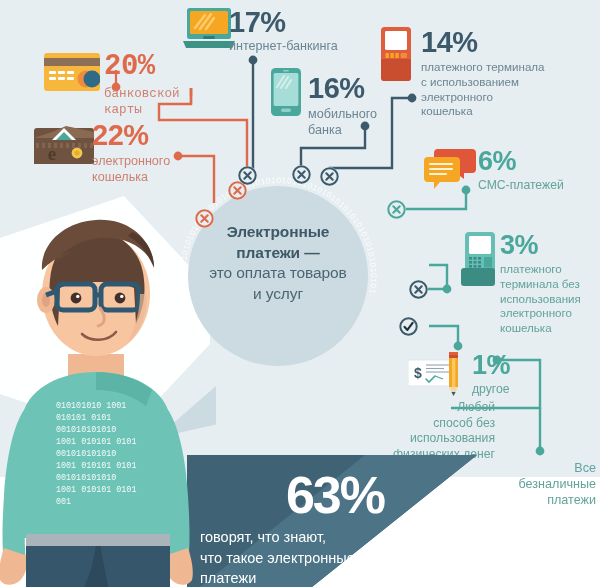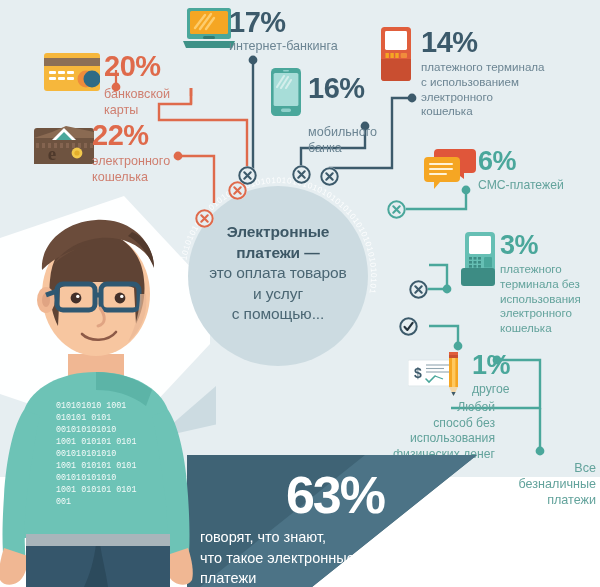--- a/index.html
+++ b/index.html
@@ -122,21 +122,20 @@
         <text font-family="'Liberation Sans',sans-serif" font-size="8.2" fill="#ffffff" opacity="0.88" letter-spacing="0.6">
           <textPath href="#ringpath" startOffset="0%">010101010101010101010101010101010101010101010101010101010101</textPath>
         </text>
       </svg>
     </div>
     <div class="circle-text">
       <span class="ct-strong">Электронные</span>
       <span class="ct-strong">платежи —</span>
       <span class="ct-norm">это оплата товаров</span>
       <span class="ct-norm">и услуг</span>
-      <span class="ct-norm">с помощью...</span>
     </div>
   </div>
 
   <svg class="wires" width="600" height="587" viewBox="0 0 600 587">
     <g fill="none" stroke-width="2.4" stroke-linecap="butt">
 
       <path d="M116,87 L116,70" stroke="#df6a4b" stroke-width="2.2"></path>
       <path d="M191,88 L191,104 L159,104 L159,120 L247,120 L247,175" stroke="#df6a4b"></path>
 
       <path d="M178,156 L214,156 L214,190 L214,203" stroke="#df6a4b"></path>
@@ -354,21 +353,21 @@
         <rect x="41" y="4" width="9" height="31" fill="#f5a623"></rect>
         <rect x="44" y="4" width="3.4" height="31" fill="#ffc85e"></rect>
         <path d="M41,3 L50,3 L50,0 L41,0 Z" fill="#e05e3c"></path>
         <rect x="41" y="3" width="9" height="3" fill="#c94e30"></rect>
         <path d="M41,35 L50,35 L45.5,44 Z" fill="#f2d7a8"></path>
         <path d="M43.4,40 L47.6,40 L45.5,44 Z" fill="#3c5a6b"></path>
       </g>
     </svg>
   </div>
 
-  <div class="stat" style="left:104px;top:52px;width:86px;">
+  <div class="stat" style="left:104px;top:52px;width:86px;font-family:Liberation Mono, monospace;">
     <div class="pct pct-orange" style="font-size:29px;">20%</div>
     <div class="sub sub-orange" style="font-size:12.6px;margin-top:5px;">
       <div>банковской</div>
       <div>карты</div>
     </div>
   </div>
 
   <div class="stat" style="left:92px;top:121px;width:104px;">
     <div class="pct pct-orange" style="font-size:29px;">22%</div>
     <div class="sub sub-orange" style="font-size:12.6px;margin-top:3px;">
@@ -379,21 +378,21 @@
 
   <div class="stat" style="left:229px;top:8px;width:140px;">
     <div class="pct pct-navy" style="font-size:29px;">17%</div>
     <div class="sub sub-navy" style="font-size:12.6px;margin-top:1px;">
       <div>интернет-банкинга</div>
     </div>
   </div>
 
   <div class="stat" style="left:308px;top:74px;width:96px;">
     <div class="pct pct-navy" style="font-size:29px;">16%</div>
-    <div class="sub sub-navy" style="font-size:12.6px;margin-top:21px;">
+    <div class="sub sub-navy" style="font-size:12.6px;margin-top:3px;">
       <div>мобильного</div>
       <div>банка</div>
     </div>
   </div>
 
   <div class="stat" style="left:421px;top:28px;width:176px;">
     <div class="pct pct-navy" style="font-size:29px;">14%</div>
     <div class="sub sub-navy" style="font-size:11.6px;margin-top:3px;">
       <div>платежного терминала</div>
       <div>с использованием</div>

